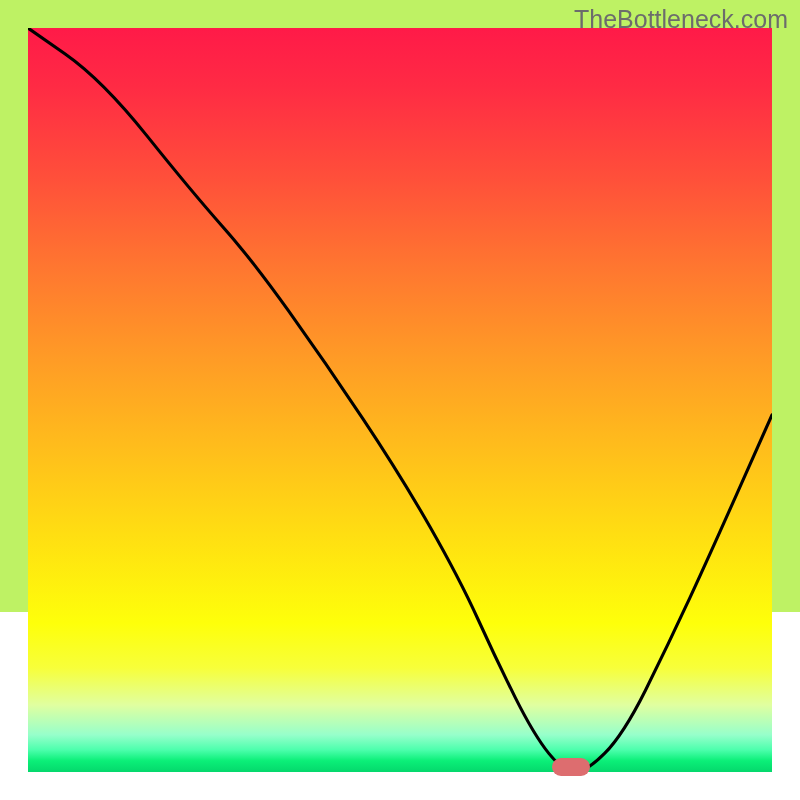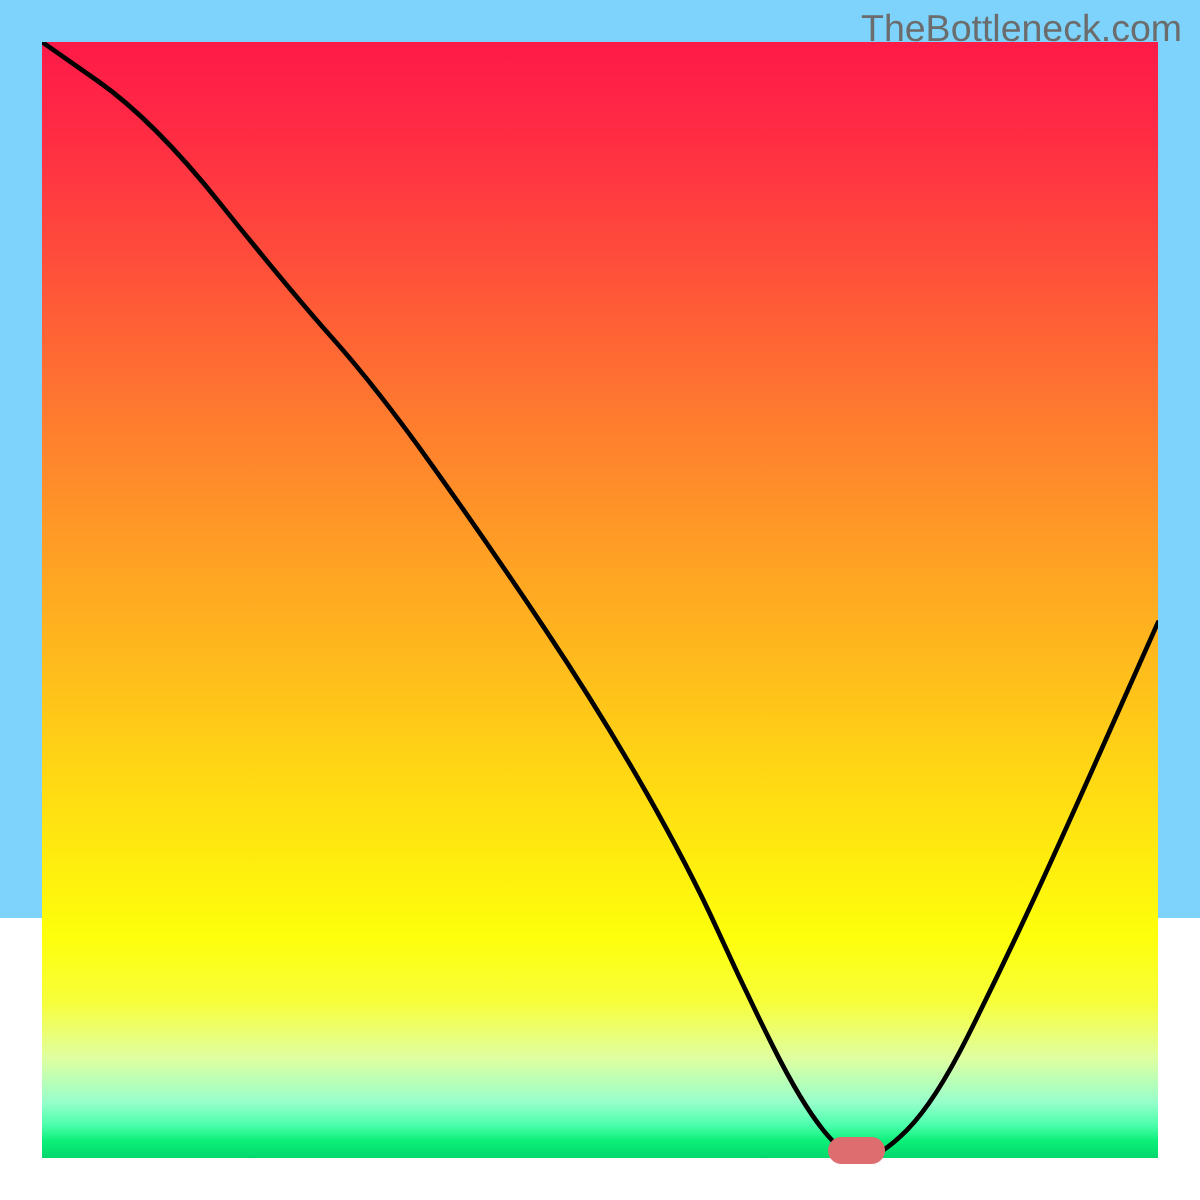--- a/index.html
+++ b/index.html
@@ -1,20 +1,20 @@
 <!DOCTYPE html>
 <html><head>
 <meta charset="utf-8">
 <style>
   * { margin: 0; padding: 0; box-sizing: border-box; }
   html, body { width: 800px; height: 800px; overflow: hidden; }
   .container {
     width: 800px;
     height: 612px;
-    background: #7dd3fc;
+    background: #bef264;
     position: relative;
   }
   .watermark {
     position: absolute;
     top: 5px;
     right: 12px;
     font-family: Arial, sans-serif;
     font-size: 25px;
     font-weight: 500;
     color: #6c6c6c;

